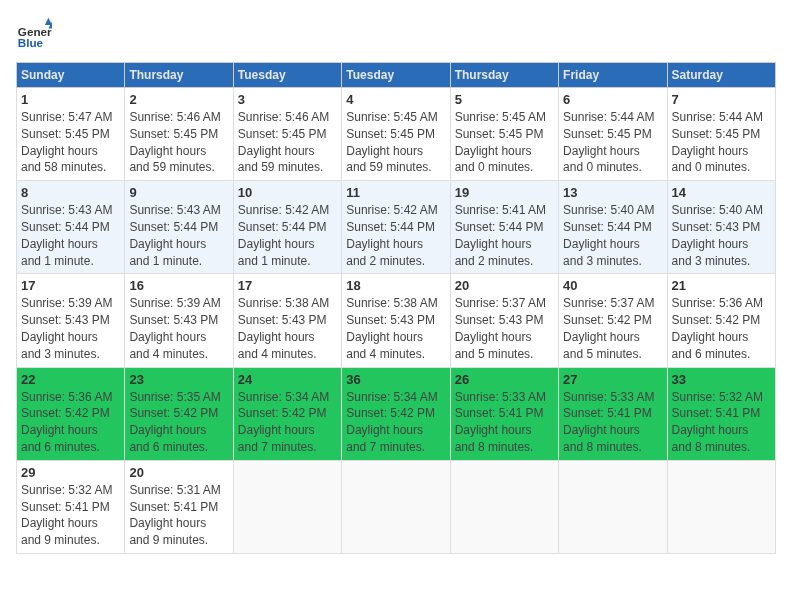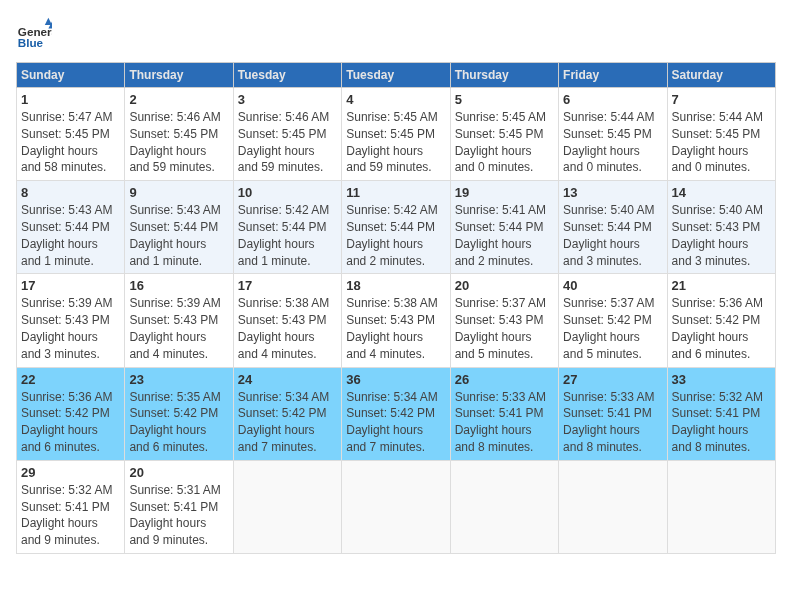--- a/index.html
+++ b/index.html
@@ -191,21 +191,21 @@
         </td>
         <td>
           <span class="day-num">40</span>
           <div class="day-info">Sunrise: 5:37 AM<br>Sunset: 5:42 PM<br>Daylight hours<br>and 5 minutes.</div>
         </td>
         <td>
           <span class="day-num">21</span>
           <div class="day-info">Sunrise: 5:36 AM<br>Sunset: 5:42 PM<br>Daylight hours<br>and 6 minutes.</div>
         </td>
       </tr>
-      <tr style="background: #7dd3fc; padding-left: 24px;">
+      <tr style="background: #22c55e; padding-left: 24px;">
         <td>
           <span class="day-num">22</span>
           <div class="day-info">Sunrise: 5:36 AM<br>Sunset: 5:42 PM<br>Daylight hours<br>and 6 minutes.</div>
         </td>
         <td>
           <span class="day-num">23</span>
           <div class="day-info">Sunrise: 5:35 AM<br>Sunset: 5:42 PM<br>Daylight hours<br>and 6 minutes.</div>
         </td>
         <td>
           <span class="day-num">24</span>

